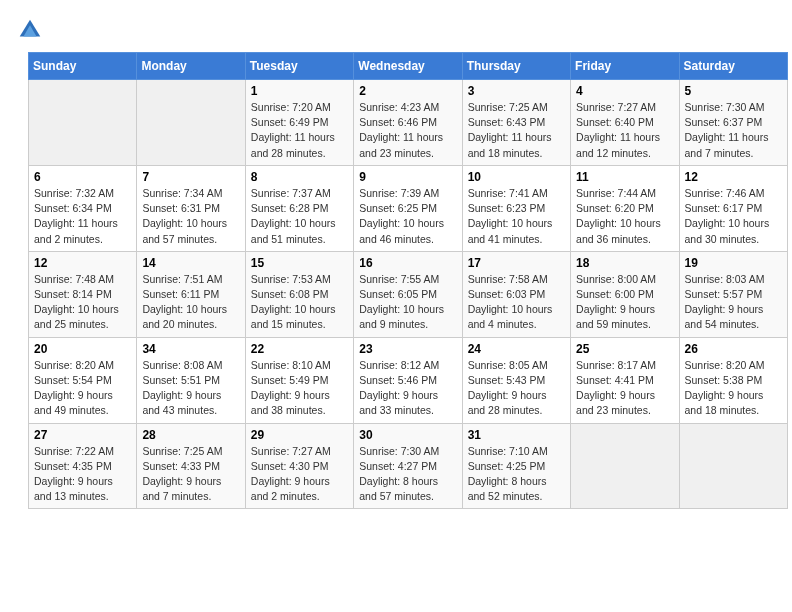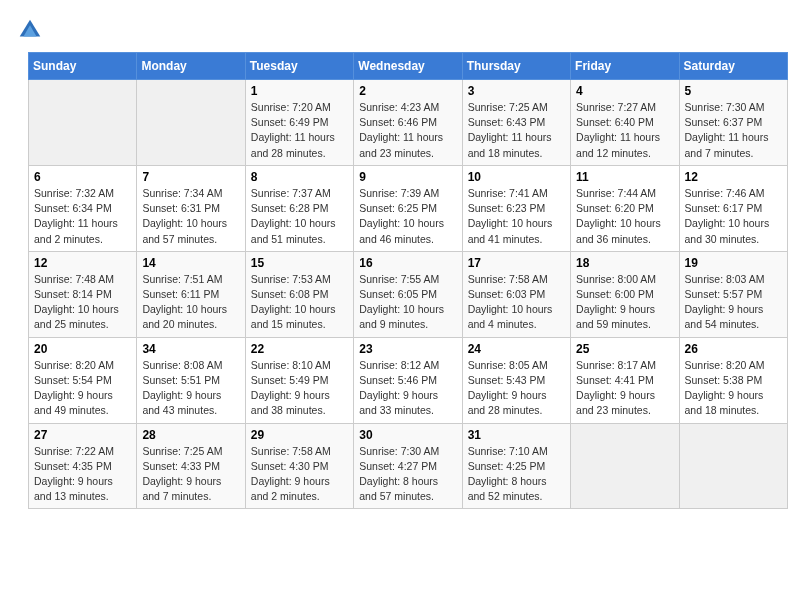--- a/index.html
+++ b/index.html
@@ -295,21 +295,21 @@
 Daylight: 9 hours and 13 minutes.</div>
         </td>
         <td>
           <span class="day-num">28</span>
           <div class="day-detail">Sunrise: 7:25 AM
 Sunset: 4:33 PM
 Daylight: 9 hours and 7 minutes.</div>
         </td>
         <td>
           <span class="day-num">29</span>
-          <div class="day-detail">Sunrise: 7:58 AM
+          <div class="day-detail">Sunrise: 7:27 AM
 Sunset: 4:30 PM
 Daylight: 9 hours and 2 minutes.</div>
         </td>
         <td>
           <span class="day-num">30</span>
           <div class="day-detail">Sunrise: 7:30 AM
 Sunset: 4:27 PM
 Daylight: 8 hours and 57 minutes.</div>
         </td>
         <td>

